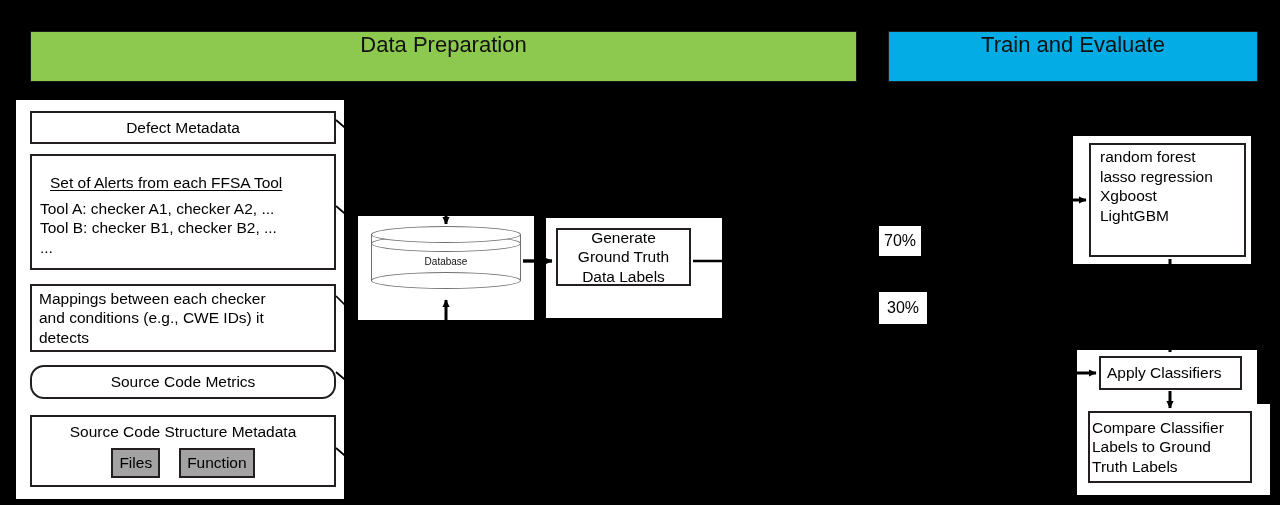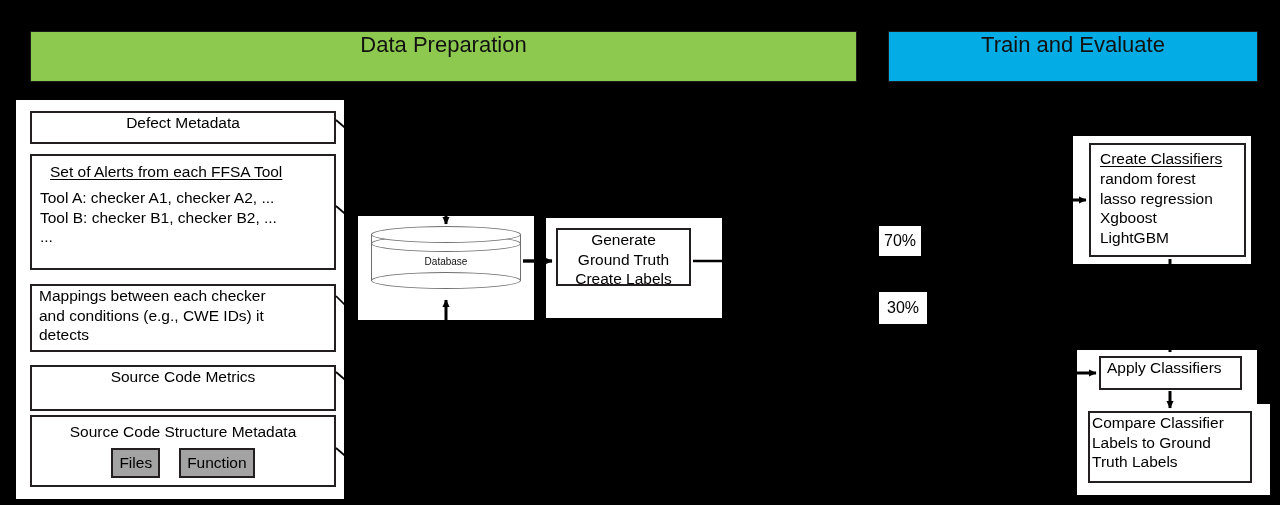--- a/index.html
+++ b/index.html
@@ -12,35 +12,35 @@
   .panel{position:absolute;background:#fff;}
 
   
   .banner{position:absolute;display:flex;justify-content:center;
           border:1px solid #1b1b1b;box-sizing:border-box;font-size:22px;color:#111;}
   #banner-prep{left:30px;top:31px;width:827px;height:51px;background:#8dc94f;}
   #banner-train{left:888px;top:31px;width:370px;height:51px;background:#03ace4;}
 
   
   .box{position:absolute;box-sizing:border-box;background:#fff;border:2px solid #231f20;
-       display:flex;flex-direction:column;justify-content:flex-start;}
+       display:flex;flex-direction:column;justify-content:center;}
   .box.center{align-items:center;}
   .box .ln{font-size:15.5px;line-height:19.5px;white-space:nowrap;}
   .box .ttl{font-size:15.5px;line-height:20px;text-decoration:underline;
             text-underline-offset:2px;}
 
   
   #lp{left:16px;top:100px;width:328px;height:399px;}
   #b-defect{left:30px;top:111px;width:306px;height:33px;}
   #b-alerts{left:30px;top:154px;width:306px;height:116px;padding:4px 0 0 0;}
   #b-alerts .ttl{margin:2px 0 6px 18px;}
   #b-alerts .ln{margin-left:8px;}
   #b-mappings{left:30px;top:284px;width:306px;height:68px;padding:0 0 0 7px;}
   #b-mappings .ln{white-space:normal;}
-  #b-metrics{left:30px;top:365px;width:306px;height:46px;}
+  #b-metrics{left:30px;top:365px;width:306px;height:34px;border-radius:14px;}
   #b-structure{left:30px;top:415px;width:306px;height:72px;align-items:center;
                justify-content:flex-start;padding-top:5px;}
   #b-structure .sub-row{display:flex;gap:19px;margin-top:6px;}
   #b-structure .sub{border:2px solid #231f20;background:#a3a3a3;padding:3px 6px;
                     font-size:15.5px;line-height:20px;}
 
   
   #mp{left:358px;top:216px;width:176px;height:104px;}
   #gp{left:546px;top:218px;width:176px;height:100px;}
   #b-generate{left:556px;top:228px;width:135px;height:58px;text-align:center;}
@@ -130,33 +130,32 @@
     <div class="ell e3"></div>
     <div class="ell e2"></div>
     <div class="ell e1"></div>
     <div class="lbl">Database</div>
   </div>
 
   <div class="panel" id="gp"></div>
   <div class="box center" id="b-generate">
     <span class="ln">Generate</span>
     <span class="ln">Ground Truth</span>
-    <span class="ln">Create Labels</span>
+    <span class="ln">Data Labels</span>
   </div>
 
   <div class="split" id="s70">
     <span>70%</span>
   </div>
   <div class="split" id="s30">
     <span>30%</span>
   </div>
 
   <div class="panel" id="rp1"></div>
   <div class="box" id="b-create">
-    <span class="ttl">Create Classifiers</span>
     <span class="ln">random forest</span>
     <span class="ln">lasso regression</span>
     <span class="ln">Xgboost</span>
     <span class="ln">LightGBM</span>
   </div>
 
   <div class="panel" id="rp2"></div>
   <div class="panel" id="rp3"></div>
 
   <div class="box" id="b-apply">

